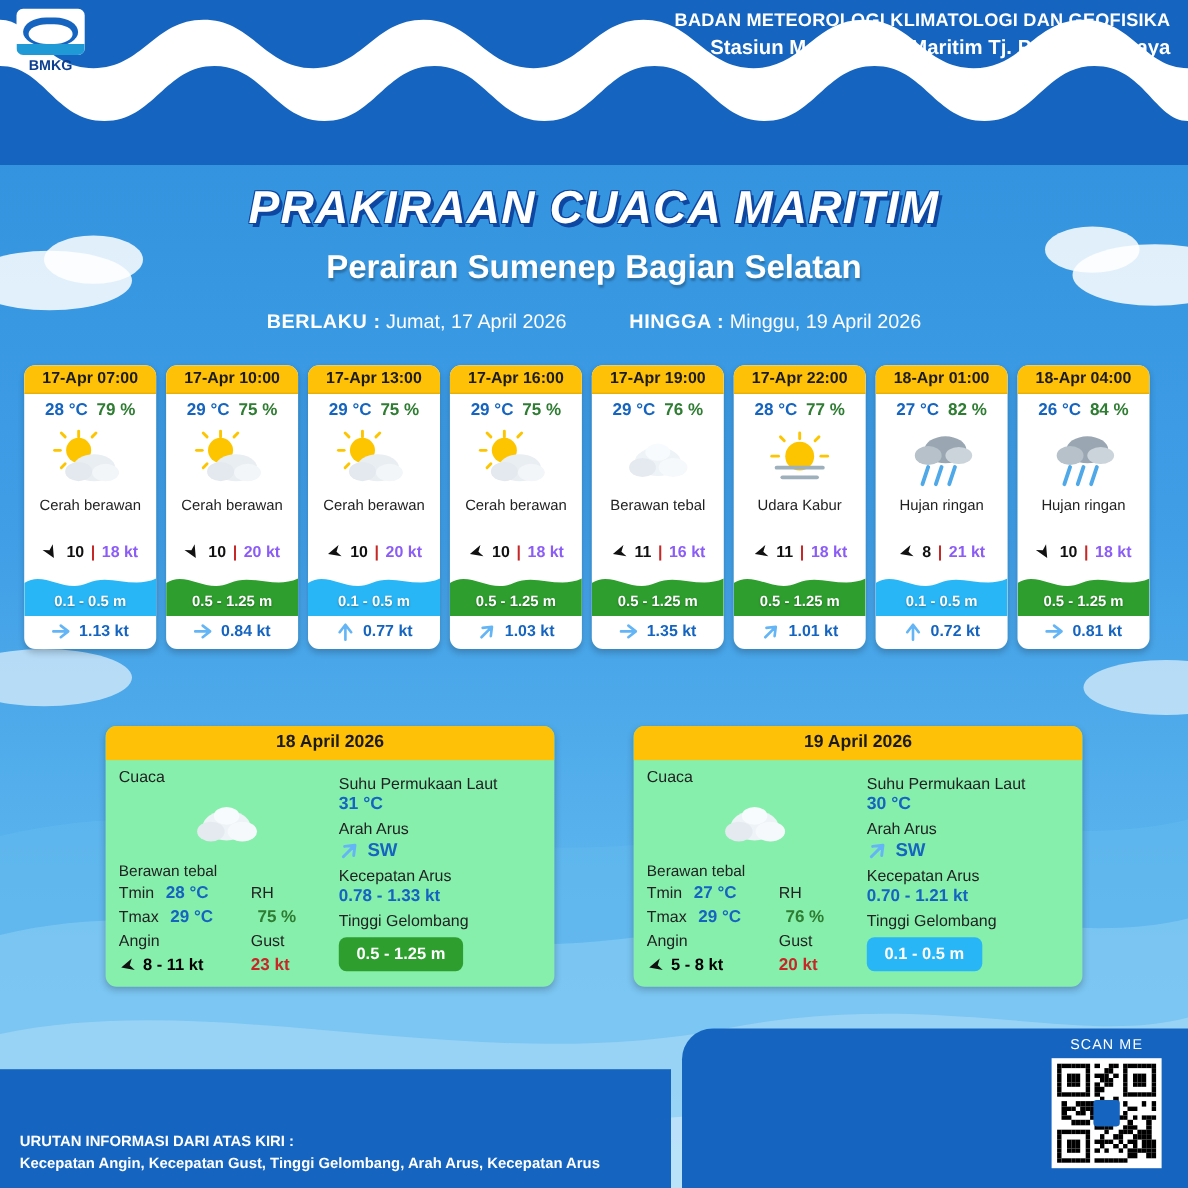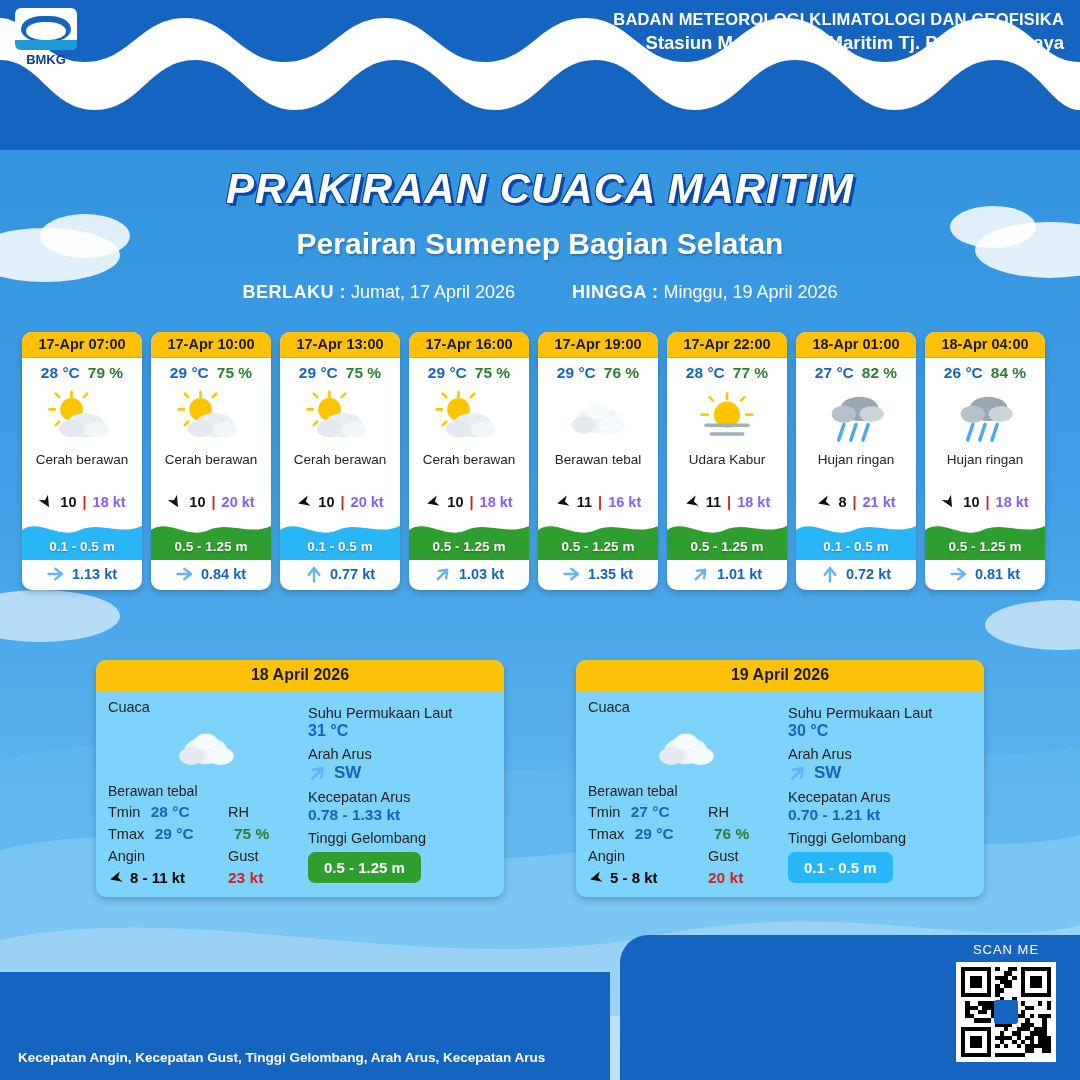--- a/index.html
+++ b/index.html
@@ -54,21 +54,21 @@
   .windrow .bar{color:#c62828;}
   .windrow .kt{color:#8b5cf6;}
   .wavebox{position:relative;height:44px;}
   .wavebox .fill{position:absolute;inset:0;}
   .wavebox .lbl{position:absolute;left:0;right:0;bottom:6px;text-align:center;color:#fff;font-size:13.5px;font-weight:bold;text-shadow:0 1px 2px rgba(0,0,0,.35);}
   .curr{display:flex;align-items:center;justify-content:center;gap:7px;padding:5px 0 7px;font-size:14.5px;color:#1565c0;font-weight:bold;}
   .curr .ca{font-size:18px;color:#64b5f6;line-height:1;}
 
   
   .daily{position:absolute;top:660px;left:96px;width:888px;display:flex;gap:72px;}
-  .dpanel{width:408px;background:#7dd3fc;border-radius:10px;overflow:hidden;box-shadow:0 3px 7px rgba(0,0,0,.22);}
+  .dpanel{width:408px;background:#86efac;border-radius:10px;overflow:hidden;box-shadow:0 3px 7px rgba(0,0,0,.22);}
   .dpanel .dt{background:#ffc107;text-align:center;font-size:16px;font-weight:bold;color:#1b1b1b;padding:6px 0 7px;}
   .dbody{display:flex;padding:8px 12px 10px;}
   .dleft{width:196px;}
   .dright{width:200px;padding-left:4px;}
   .lbl-k{font-size:14.5px;color:#222;}
   .dleft .icoD{height:66px;display:flex;align-items:center;justify-content:center;}
   .dleft .condD{font-size:14px;color:#222;margin-top:2px;}
   .kv{display:flex;gap:24px;margin-top:4px;}
   .kvcol{min-width:96px;}
   .kvcol .k{font-size:14.5px;color:#222;display:inline-block;}
@@ -688,20 +688,21 @@
         <div class="k2">Kecepatan Arus</div>
         <div class="csp">0.70  - 1.21 kt</div>
         <div class="k2">Tinggi Gelombang</div>
         <div class="wavechip" style="background:#29b6f6">0.1 - 0.5 m</div>
       </div>
     </div>
     </div>
   </div>
 
 <div class="footer">
+  <div class="t1">URUTAN INFORMASI DARI ATAS KIRI :</div>
   <div>Kecepatan Angin, Kecepatan Gust, Tinggi Gelombang, Arah Arus, Kecepatan Arus</div>
 </div>
 
 <div class="qr">
   <div class="scan">SCAN ME</div>
   <div class="qrbox">
     <div class="qrgrid" id="qrgrid">
         <i style="left: 34.2857px; top: 0px; width: 4.28571px; height: 4.28571px;"></i>
         <i style="left: 47.1429px; top: 0px; width: 4.28571px; height: 4.28571px;"></i>
         <i style="left: 51.4286px; top: 0px; width: 4.28571px; height: 4.28571px;"></i>

